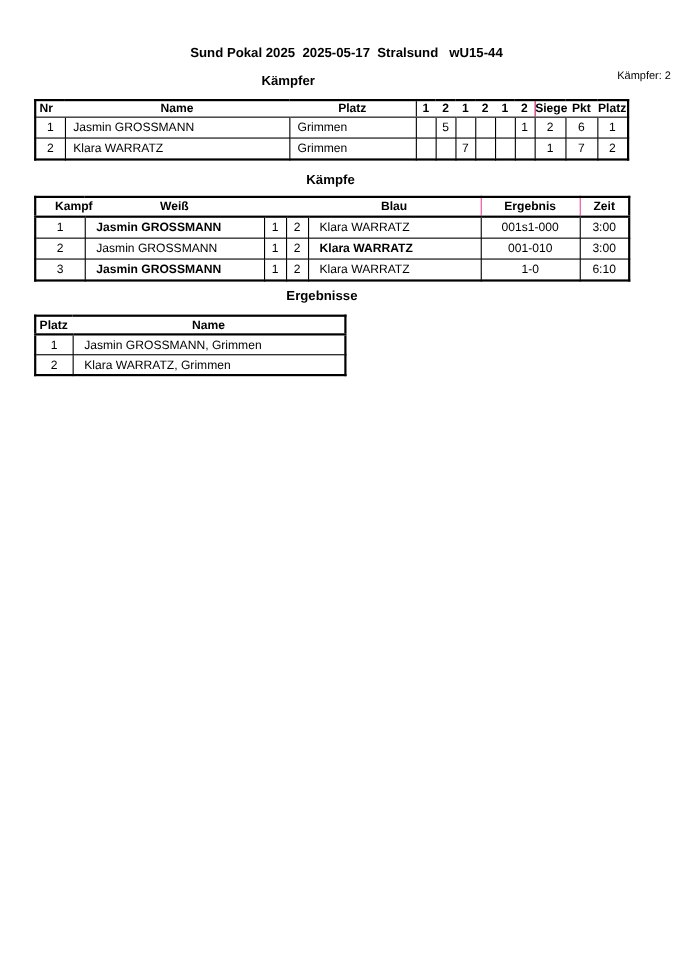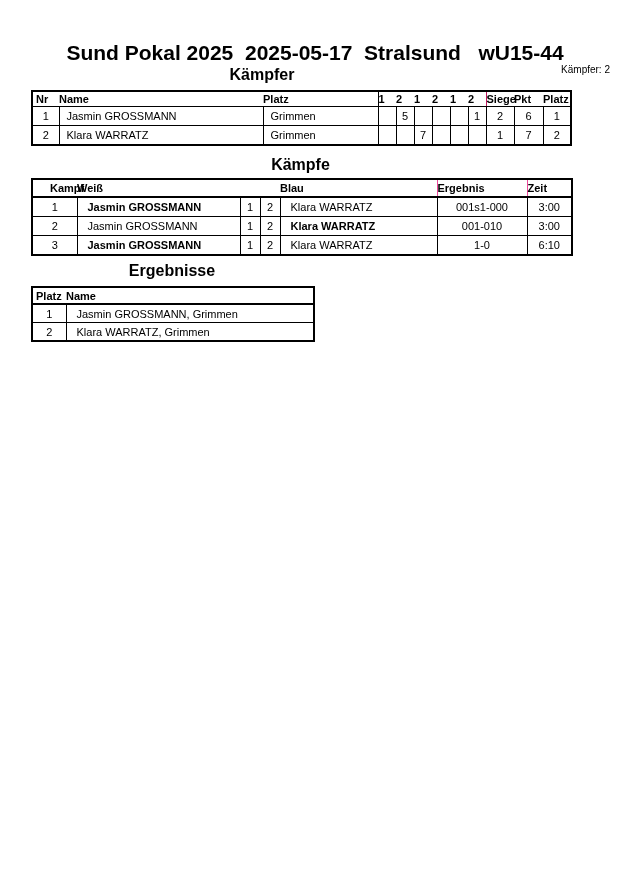--- a/index.html
+++ b/index.html
@@ -9,31 +9,31 @@
     font-family: "Liberation Sans", sans-serif;
     color: #000000;
     position: relative;
     overflow: hidden;
   }
   .abs { position: absolute; }
 
   .page-title {
     left: 0; top: 41px; width: 630px;
     text-align: center;
-    font-size: 21px; font-weight: bold;
+    font-size: 12px; font-weight: bold;
     white-space: pre;
     letter-spacing: 0px;
   }
   .section-heading {
-    font-size: 16px; font-weight: bold;
+    font-size: 12px; font-weight: bold;
     text-align: center;
   }
   .h-kaempfer { left: 0px;  top: 66px;  width: 524px; }
   .h-kaempfe  { left: 31px; top: 156px; width: 539px; }
-  .h-ergebnisse { left: 31px; top: 262px; width: 282px; }
+  .h-ergebnisse { left: 43px; top: 262px; width: 282px; text-align: right; }
 
   .fighters-count {
     top: 64px; right: 20px;
     font-size: 10px;
   }
 
   table.t {
     position: absolute;
     border-collapse: collapse;
     table-layout: fixed;
@@ -44,21 +44,21 @@
   .t th, .t td {
     padding: 0;
     overflow: visible;
     white-space: nowrap;
     vertical-align: middle;
     font-size: 11px;
   }
   .t th {
     font-weight: bold;
     border: none;
-    text-align: left;
+    text-align: center;
   }
   .t td { border: 1px solid #000; text-align: center; }
   .al { text-align: left !important; }
   .pad { padding-left: 7px !important; }
   .pad2 { padding-left: 10px !important; }
   .bold { font-weight: bold; }
 
   
   .t1 { left: 31px; top: 90px; width: 539px; }
   .t1 th { height: 14px; border-bottom: 1px solid #000; }

